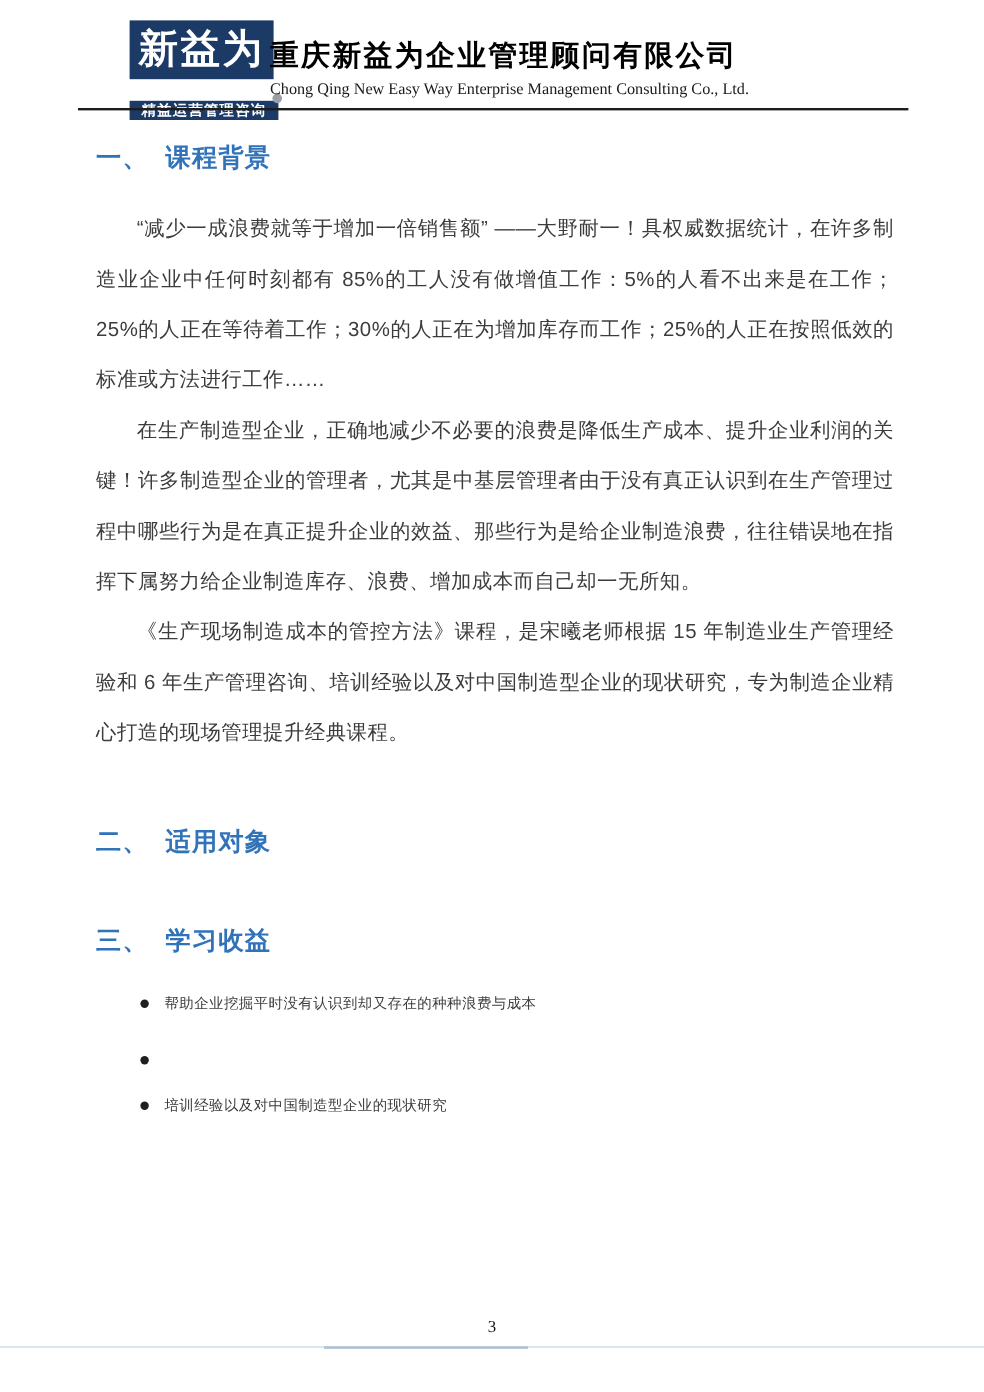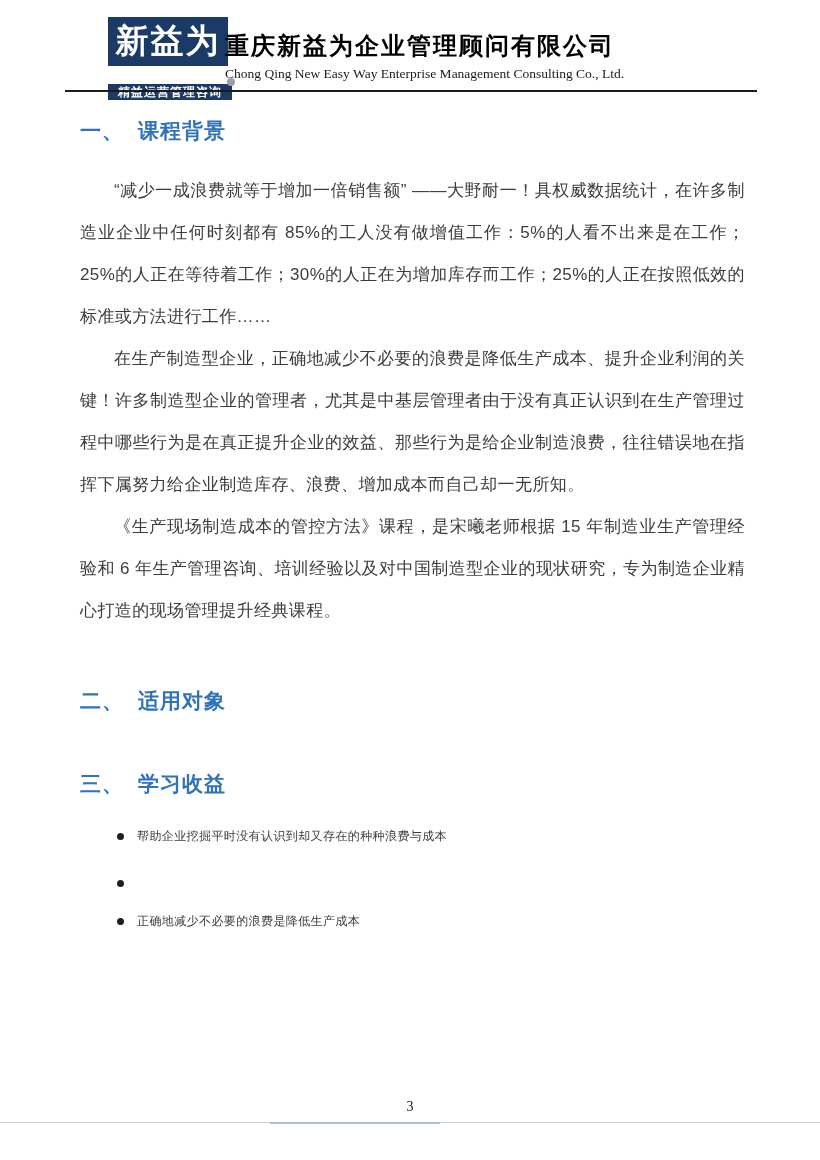--- a/index.html
+++ b/index.html
@@ -161,21 +161,21 @@
       <ul class="benefits-list">
         <li>
           <span class="dot"></span>
           <span>帮助企业挖掘平时没有认识到却又存在的种种浪费与成本</span>
         </li>
         <li>
           <span class="dot"></span>
         </li>
         <li>
           <span class="dot"></span>
-          <span>正确地减少不必要的浪费是降低生产成本</span>
+          <span>培训经验以及对中国制造型企业的现状研究</span>
         </li>
       </ul>
     </div>
 
   </div>
 
   <div class="page-number">3</div>
   <div class="footer-rule">
     <div class="footer-rule-seg"></div>
   </div>

